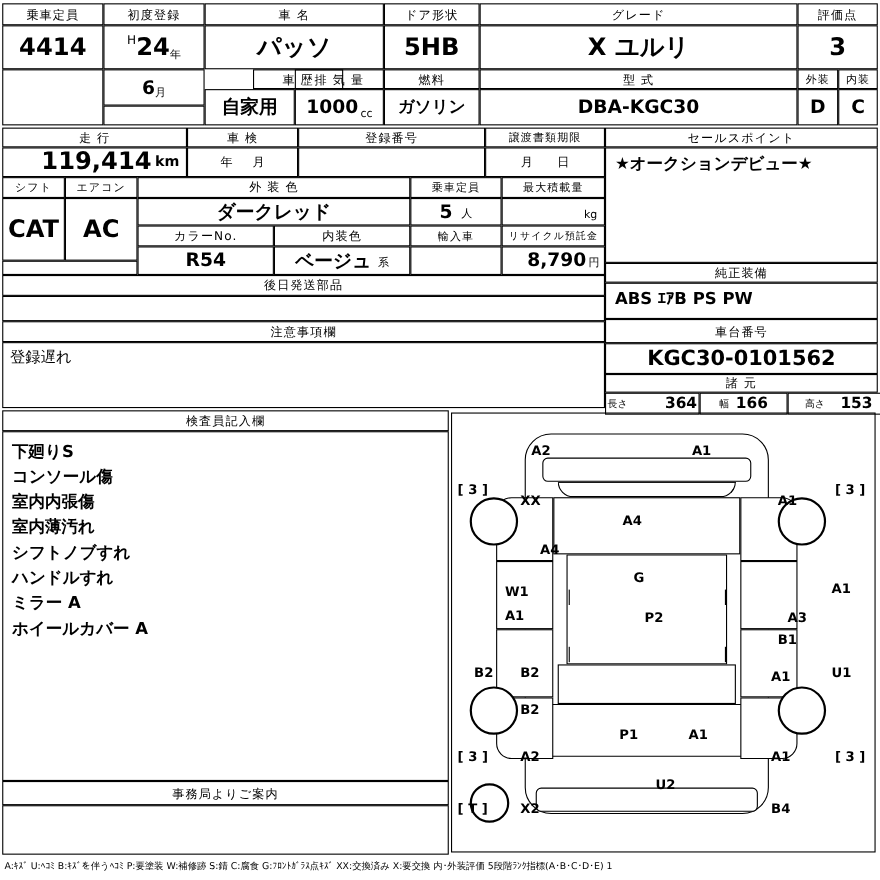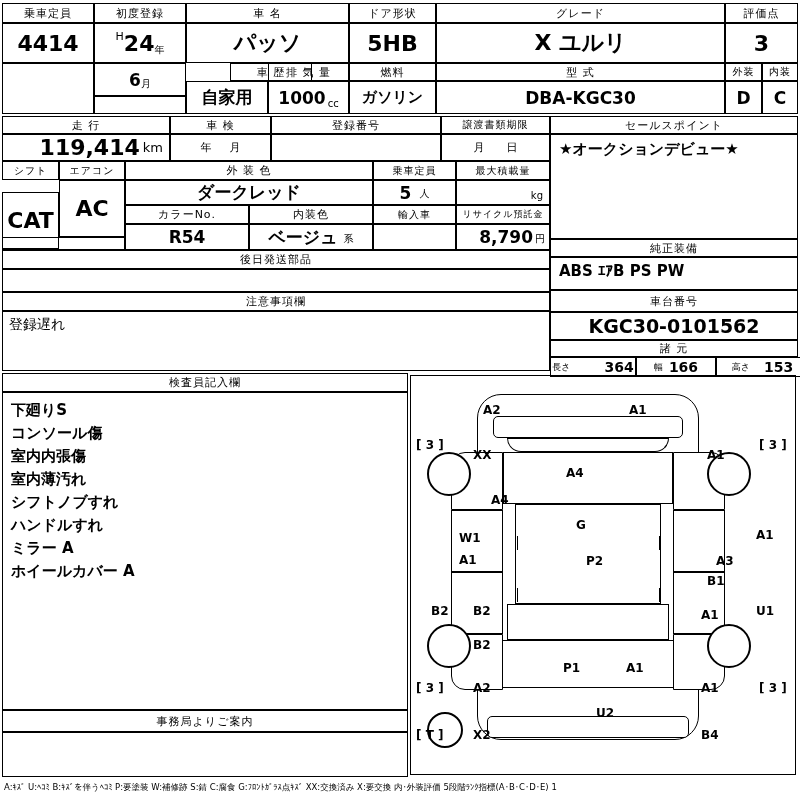--- a/index.html
+++ b/index.html
@@ -81,39 +81,39 @@
   <div class="b" style="left:2px;top:63px;width:92px;height:51px;"></div>
   <div class="b" style="left:94px;top:96px;width:92px;height:18px;"></div>
 
   <div class="b lbl" style="left:2px;top:116px;width:168px;height:18px;">走 行</div>
   <div class="b lbl" style="left:170px;top:116px;width:101px;height:18px;">車 検</div>
   <div class="b lbl" style="left:271px;top:116px;width:170px;height:18px;">登録番号</div>
   <div class="b lbl" style="left:441px;top:116px;width:109px;height:18px;font-size:10px;">譲渡書類期限</div>
 
   <div class="b" style="left:2px;top:134px;width:168px;height:27px;display:flex;align-items:center;justify-content:flex-end;padding-right:6px;">
     <span class="big">119,414</span>
-    <span style="font-size:13px;margin-left:3px;">km</span>
+    <span style="font-size:13px;margin-left:3px;font-weight:bold;">km</span>
   </div>
   <div class="b" style="left:170px;top:134px;width:101px;height:27px;display:flex;align-items:center;justify-content:center;gap:18px;">
     <span class="sm">年</span>
     <span class="sm">月</span>
   </div>
   <div class="b val" style="left:271px;top:134px;width:170px;height:27px;"></div>
   <div class="b" style="left:441px;top:134px;width:109px;height:27px;display:flex;align-items:center;justify-content:center;gap:22px;">
     <span class="sm">月</span>
     <span class="sm">日</span>
   </div>
 
   <div class="b lbl" style="left:2px;top:161px;width:57px;height:19px;font-size:10px;">シフト</div>
   <div class="b lbl" style="left:59px;top:161px;width:66px;height:19px;font-size:10px;">エアコン</div>
   <div class="b lbl" style="left:125px;top:161px;width:248px;height:19px;">外 装 色</div>
   <div class="b lbl" style="left:373px;top:161px;width:83px;height:19px;font-size:10px;">乗車定員</div>
   <div class="b lbl" style="left:456px;top:161px;width:94px;height:19px;font-size:10px;">最大積載量</div>
 
-  <div class="b val big" style="left:2px;top:180px;width:57px;height:57px;margin-top:12px;">CAT</div>
+  <div class="b val big" style="left:2px;top:180px;width:57px;height:57px;">CAT</div>
   <div class="b val big" style="left:59px;top:180px;width:66px;height:57px;">AC</div>
   <div class="b val med" style="left:125px;top:180px;width:248px;height:25px;">ダークレッド</div>
   <div class="b" style="left:373px;top:180px;width:83px;height:25px;display:flex;align-items:center;justify-content:center;">
     <span class="med">5</span>
     <span class="unit" style="margin-left:8px;align-self:flex-end;margin-bottom:3px;">人</span>
   </div>
   <div class="b" style="left:456px;top:180px;width:94px;height:25px;display:flex;align-items:center;justify-content:flex-end;padding-right:6px;">
     <span class="med"></span>
     <span class="unit" style="margin-left:4px;align-self:flex-end;margin-bottom:3px;">kg</span>
   </div>

